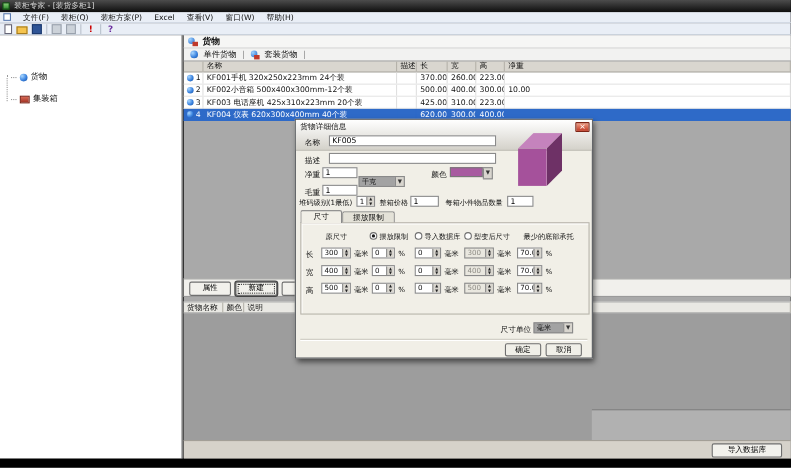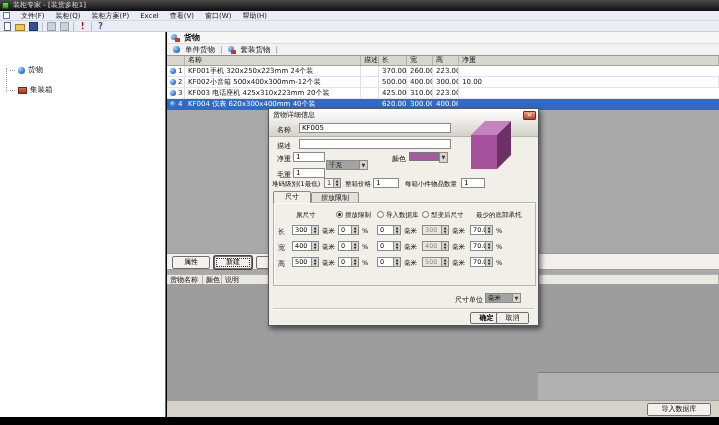--- a/index.html
+++ b/index.html
@@ -373,18 +373,18 @@
     </div>
 
     <span class="lbl" style="left:186px; top:186px;">尺寸单位</span>
     <div class="dd" style="left:216px; top:184px; width:36px;">
       <span>毫米</span>
       <span class="arrow">▼</span>
     </div>
 
     <div class="hr"></div>
 
-    <button class="dbtn" style="left:201px; top:203px; width:33px; height:12px;font-weight:bold;">确定</button>
+    <button class="dbtn" style="left:190px; top:203px; width:33px; height:12px;">确定</button>
     <button class="dbtn" style="left:227px; top:203px; width:33px; height:12px;">取消</button>
   </div>
 
   <div class="blackstrip"></div>
 </div>
 
 </body></html>

